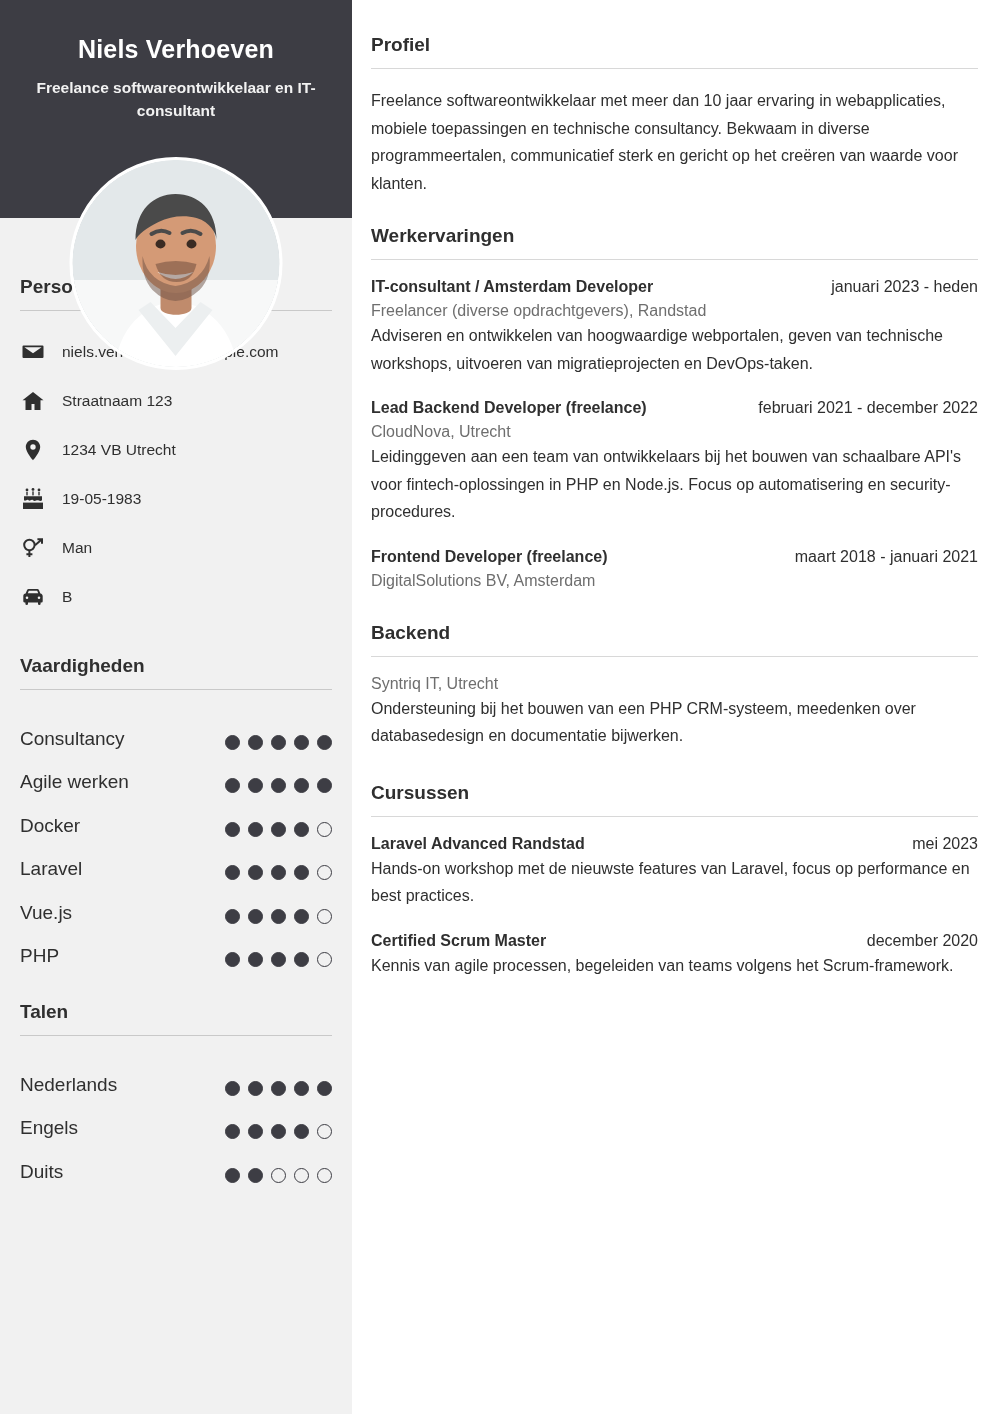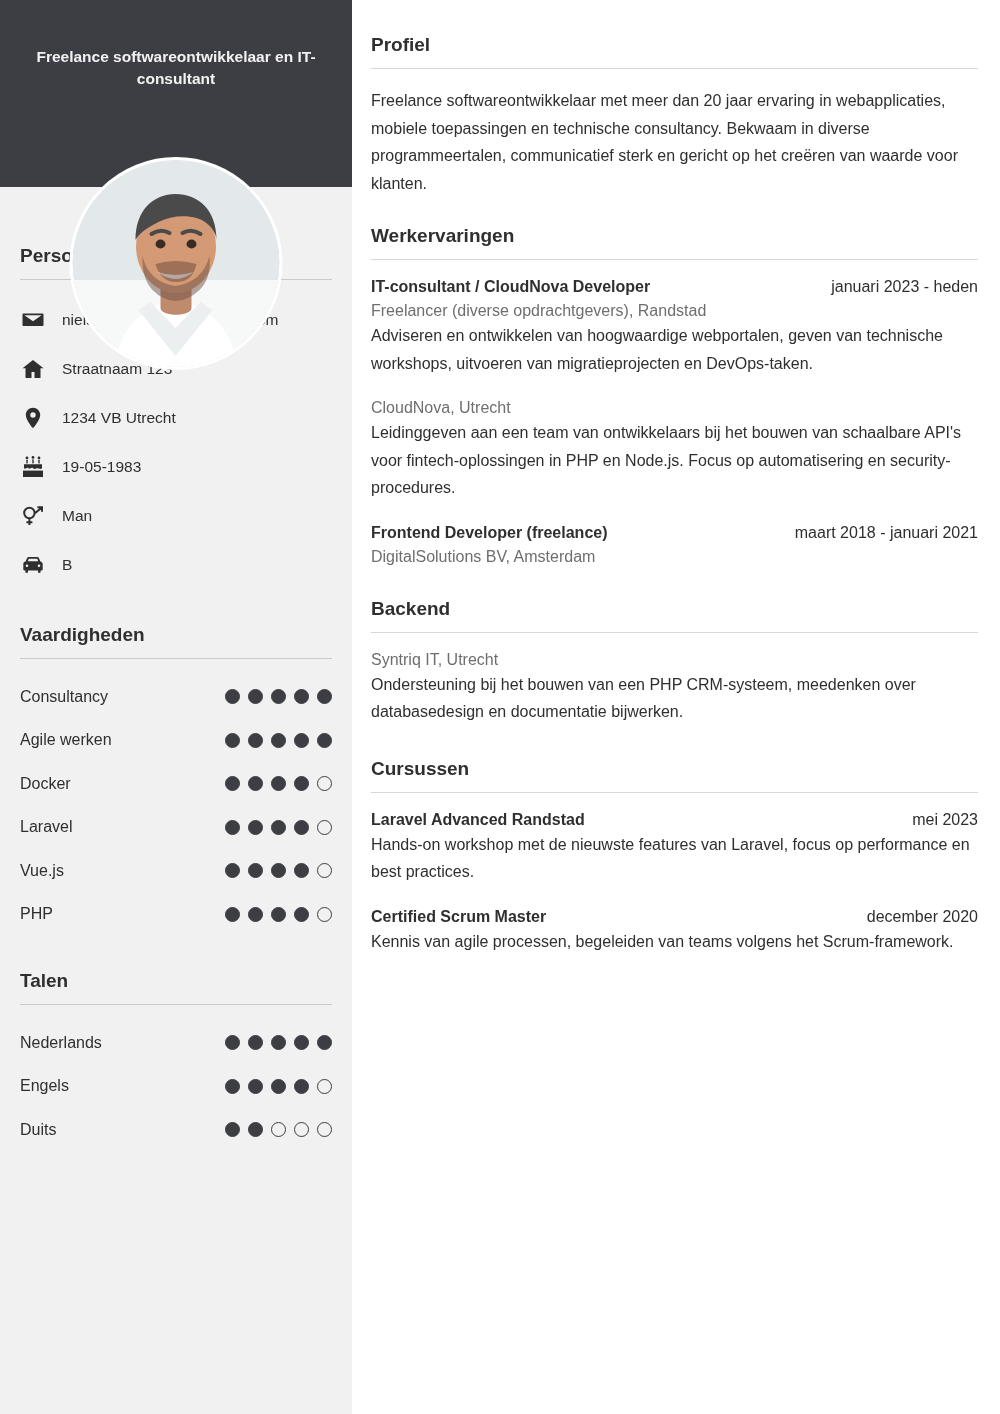--- a/index.html
+++ b/index.html
@@ -90,24 +90,24 @@
     height: 26px;
     display: flex;
     align-items: center;
     justify-content: center;
     flex: none;
   }
   .detail-icon svg { display: block; }
 
   .skill-row {
     display: flex;
-    align-items: center;
+    align-items: flex-end;
     justify-content: space-between;
     height: 43.5px;
-    font-size: 16px;
+    font-size: 19px;
   }
   .skill-label { color: #2f2f2f; }
   .dots { display: flex; gap: 8px; }
   .dot {
     width: 15px; height: 15px;
     border-radius: 50%;
     border: 1.6px solid #3d3d44;
     background: transparent;
   }
   .dot.filled { background: #3d3d44; }
@@ -162,20 +162,21 @@
   }
   .spacer-sm { height: 10px; }
 </style>
 </head>
 <body>
 
 <div class="page">
 
   <aside class="sidebar">
     <div class="sidebar-header">
+      <div class="cv-name">Niels Verhoeven</div>
       <div class="cv-role">Freelance softwareontwikkelaar en IT-consultant</div>
     </div>
 
     <div class="avatar-wrap">
       <div class="avatar-photo">
         <svg width="207" height="207" viewBox="0 0 207 207">
           <defs>
             <clipPath id="circ">
                 <circle cx="103.5" cy="103.5" r="103.5"></circle>
               </clipPath>
@@ -372,35 +373,39 @@
           </div>
       </section>
 
     </div>
   </aside>
 
   <main class="main">
 
     <section class="main-section">
       <div class="main-section-title">Profiel</div>
-      <p class="profile-text">Freelance softwareontwikkelaar met meer dan 20 jaar ervaring in webapplicaties, mobiele toepassingen en technische consultancy. Bekwaam in diverse programmeertalen, communicatief sterk en gericht op het creëren van waarde voor klanten.</p>
+      <p class="profile-text">Freelance softwareontwikkelaar met meer dan 10 jaar ervaring in webapplicaties, mobiele toepassingen en technische consultancy. Bekwaam in diverse programmeertalen, communicatief sterk en gericht op het creëren van waarde voor klanten.</p>
     </section>
 
     <section class="main-section">
       <div class="main-section-title">Werkervaringen</div>
       <div id="experience-list">
           <div class="entry">
             <div class="entry-head">
-              <div class="entry-title">IT-consultant / CloudNova Developer</div>
+              <div class="entry-title">IT-consultant / Amsterdam Developer</div>
               <div class="entry-period">januari 2023 - heden</div>
             </div>
             <div class="entry-sub">Freelancer (diverse opdrachtgevers), Randstad</div>
             <div class="entry-desc">Adviseren en ontwikkelen van hoogwaardige webportalen, geven van technische workshops, uitvoeren van migratieprojecten en DevOps-taken.</div>
           </div>
           <div class="entry">
+            <div class="entry-head">
+              <div class="entry-title">Lead Backend Developer (freelance)</div>
+              <div class="entry-period">februari 2021 - december 2022</div>
+            </div>
             <div class="entry-sub">CloudNova, Utrecht</div>
             <div class="entry-desc">Leidinggeven aan een team van ontwikkelaars bij het bouwen van schaalbare API's voor fintech-oplossingen in PHP en Node.js. Focus op automatisering en security-procedures.</div>
           </div>
           <div class="entry">
             <div class="entry-head">
               <div class="entry-title">Frontend Developer (freelance)</div>
               <div class="entry-period">maart 2018 - januari 2021</div>
             </div>
             <div class="entry-sub">DigitalSolutions BV, Amsterdam</div>
           </div>

